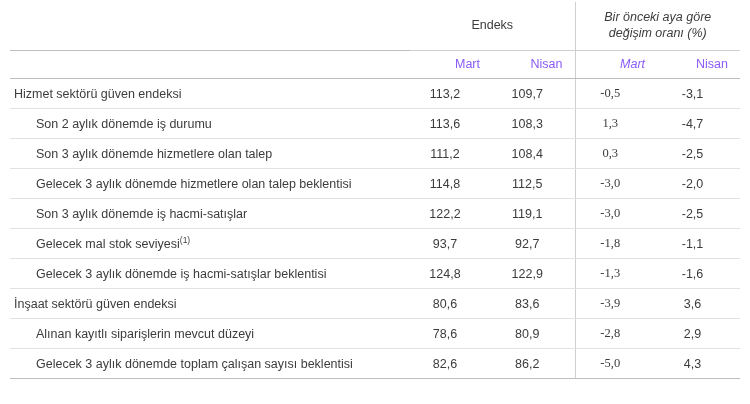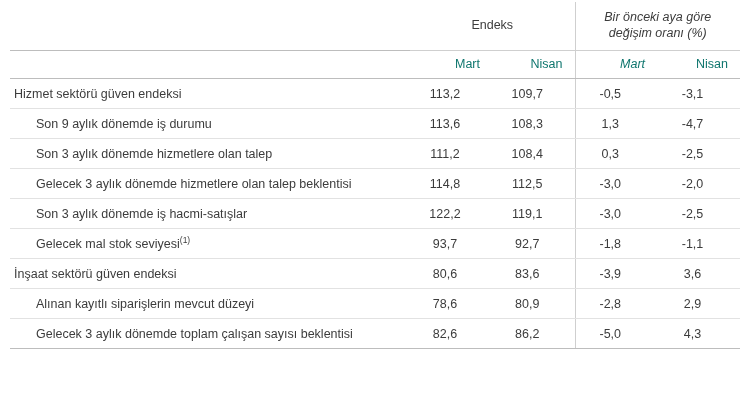--- a/index.html
+++ b/index.html
@@ -51,21 +51,21 @@
     border-bottom: 1px solid #cfcfcf;
   }
   .grp-change {
     border-bottom: 1px solid #cfcfcf;
   }
   .sub-head {
     text-align: right;
     padding: 6px 12px 7px 4px;
     font-size: 12.5px;
     border-bottom: 1px solid #bdbdbd;
-    color: #0f766e;
+    color: #8b5cf6;
   }
   .spacer-top {
     border-bottom: 1px solid #bdbdbd;
   }
   .divider-left {
     border-left: 1px solid #cfcfcf;
     font-style: italic;
   }
 
   tbody td {
@@ -85,20 +85,21 @@
   }
   td.label.indent {
     padding-left: 26px;
   }
   td.num {
     text-align: center;
     padding-right: 12px;
   }
   td.num.sep {
     border-left: 1px solid #cfcfcf;
+    font-family: Liberation Serif, serif;
   }
   sup.fn {
     font-size: 8.5px;
     vertical-align: super;
     line-height: 0;
   }
 </style>
 </head>
 <body>
 
@@ -132,21 +133,21 @@
 
       <tr>
         <td class="label"><span>Hizmet sektörü güven endeksi</span></td>
         <td class="num">113,2</td>
         <td class="num">109,7</td>
         <td class="num sep">-0,5</td>
         <td class="num">-3,1</td>
       </tr>
 
       <tr>
-        <td class="label indent"><span>Son 9 aylık dönemde iş durumu</span></td>
+        <td class="label indent"><span>Son 2 aylık dönemde iş durumu</span></td>
         <td class="num">113,6</td>
         <td class="num">108,3</td>
         <td class="num sep">1,3</td>
         <td class="num">-4,7</td>
       </tr>
 
       <tr>
         <td class="label indent"><span>Son 3 aylık dönemde hizmetlere olan talep</span></td>
         <td class="num">111,2</td>
         <td class="num">108,4</td>
@@ -172,20 +173,27 @@
       </tr>
 
       <tr>
         <td class="label indent"><span>Gelecek mal stok seviyesi</span><sup class="fn">(1)</sup></td>
         <td class="num">93,7</td>
         <td class="num">92,7</td>
         <td class="num sep">-1,8</td>
         <td class="num">-1,1</td>
       </tr>
 
+      <tr>
+        <td class="label indent"><span>Gelecek 3 aylık dönemde iş hacmi-satışlar beklentisi</span></td>
+        <td class="num">124,8</td>
+        <td class="num">122,9</td>
+        <td class="num sep">-1,3</td>
+        <td class="num">-1,6</td>
+      </tr>
 
       <tr>
         <td class="label"><span>İnşaat sektörü güven endeksi</span></td>
         <td class="num">80,6</td>
         <td class="num">83,6</td>
         <td class="num sep">-3,9</td>
         <td class="num">3,6</td>
       </tr>
 
       <tr>

